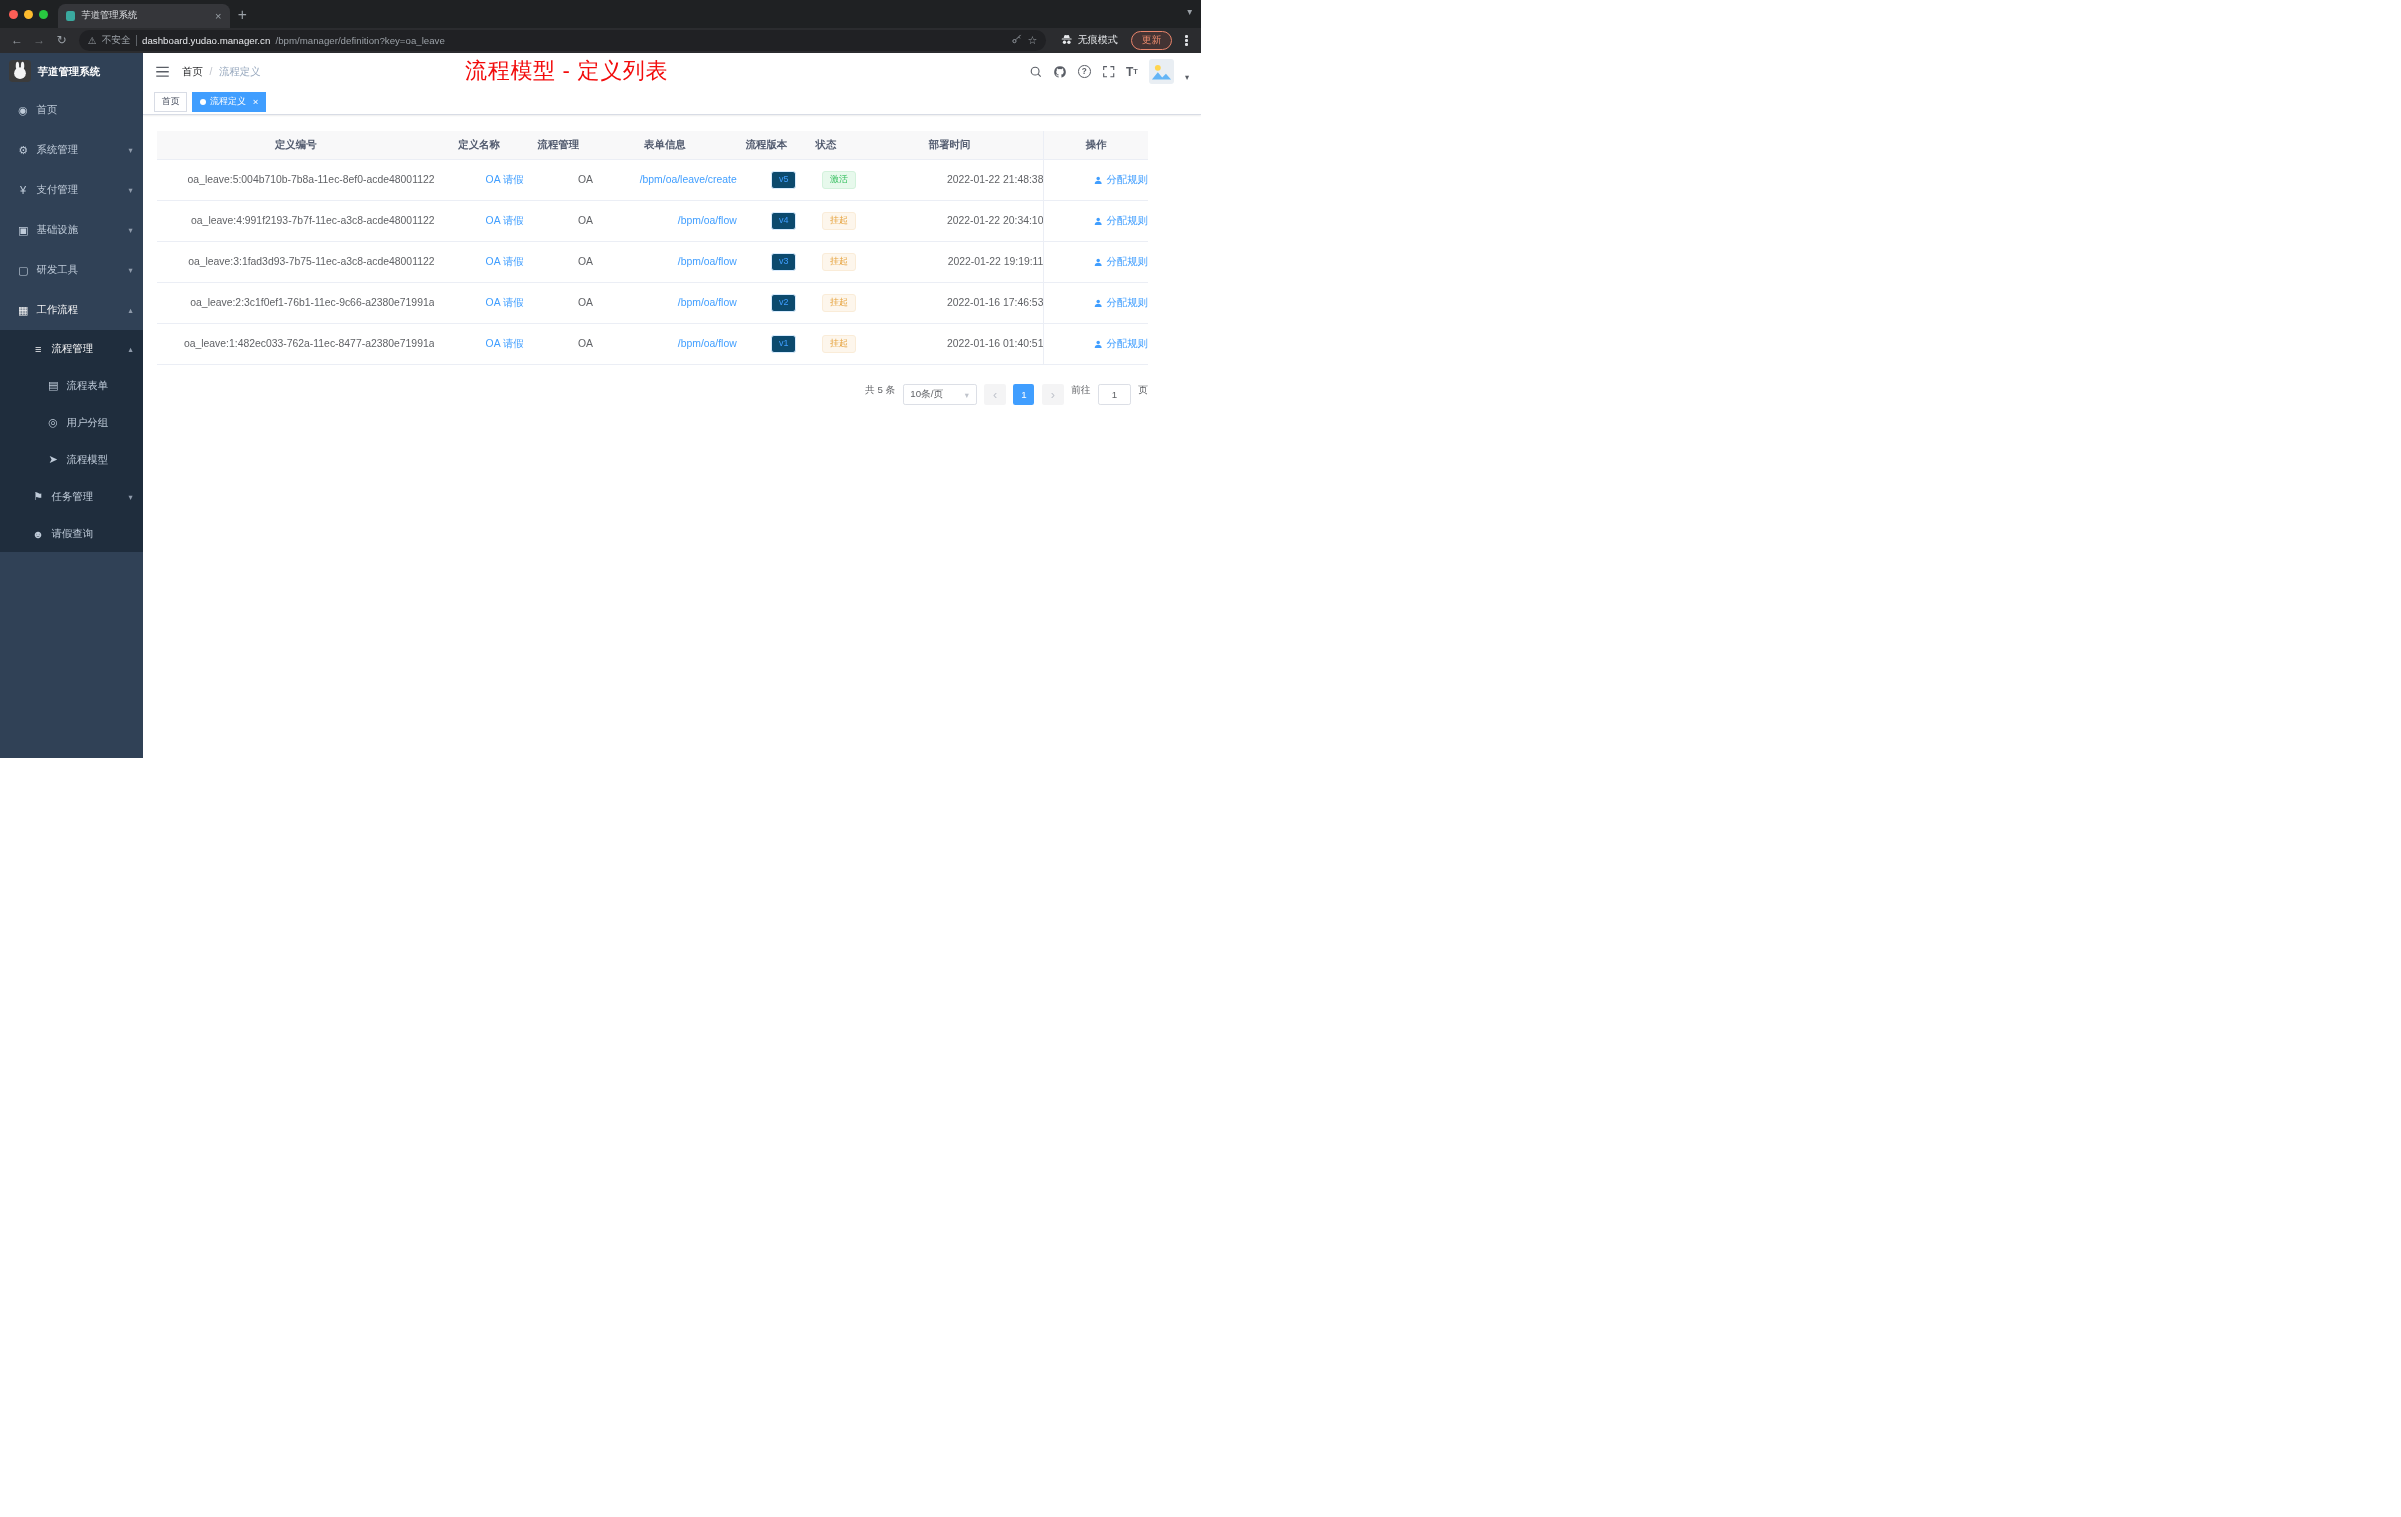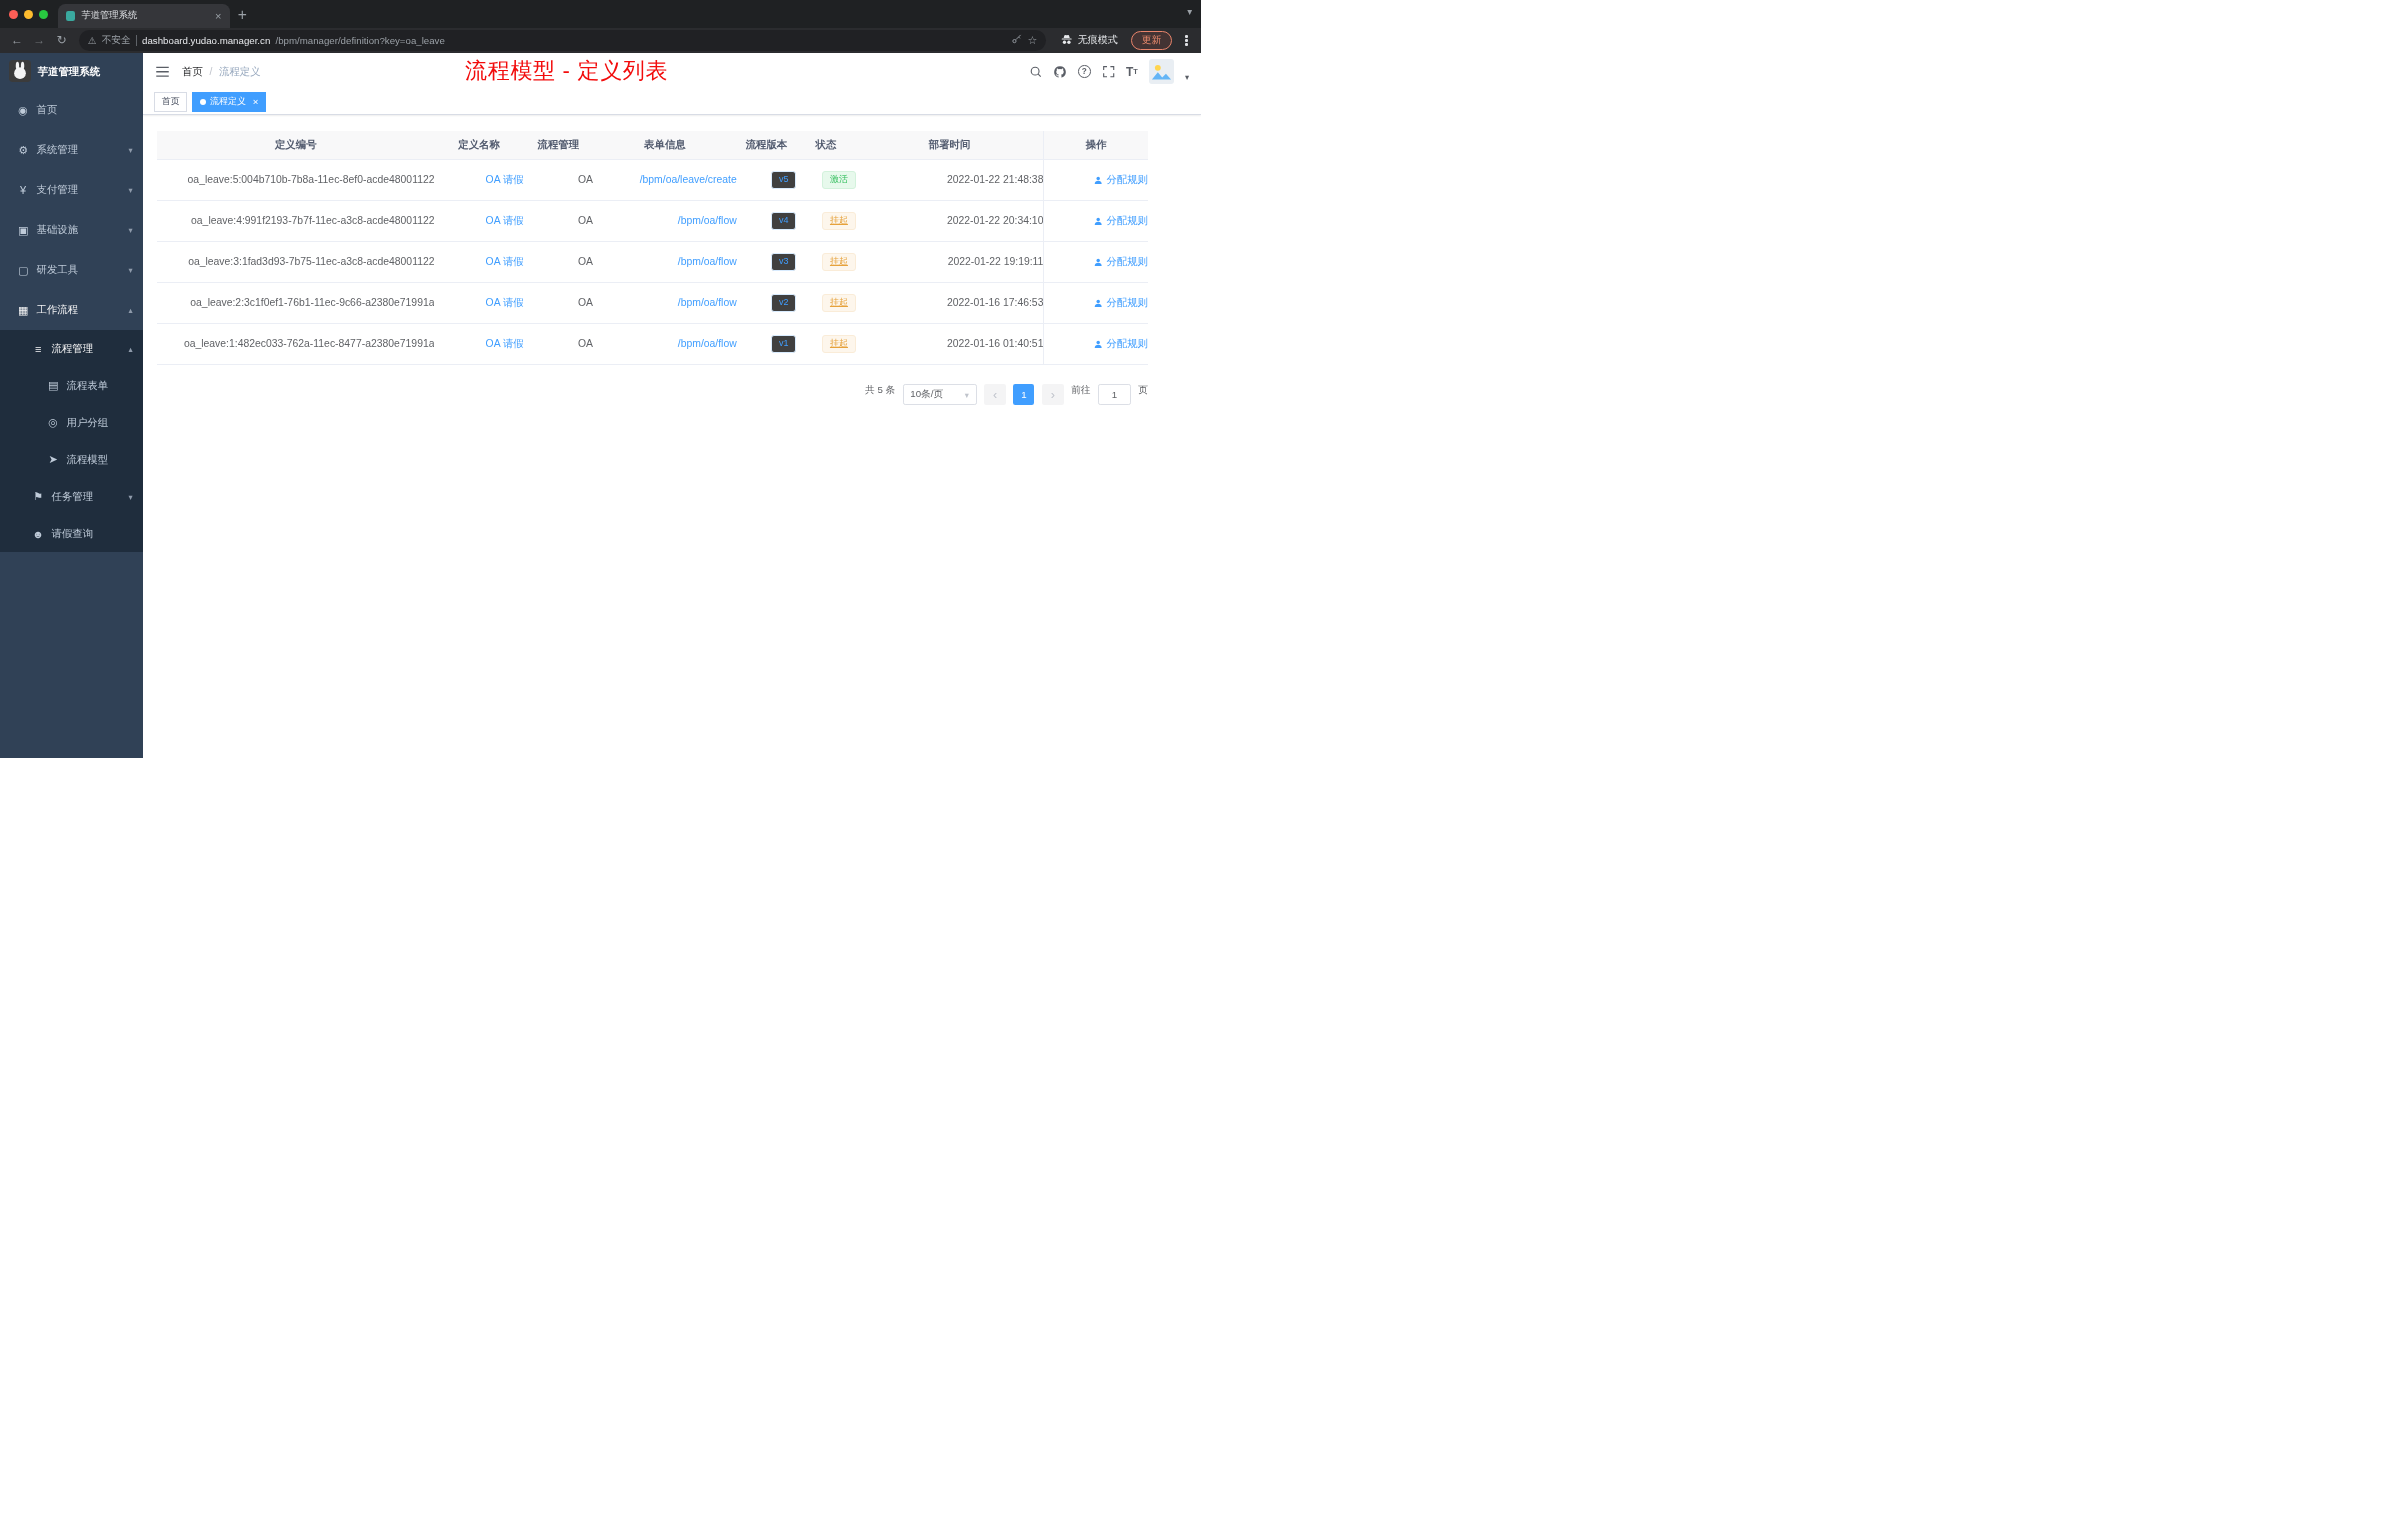--- a/index.html
+++ b/index.html
@@ -83,23 +83,23 @@
   .content { flex:1; padding:16.3px 53px 0 14px; overflow:hidden; }
 
   table { width:100%; border-collapse:collapse; table-layout:fixed; font-size:10.4px; color:#606266; }
   thead th { background:#f8f8f9; height:28px; font-weight:700; color:#515a6e;
     text-align:center; border-bottom:0.7px solid #ebeef5; font-size:10.4px; }
   tbody td { height:41px; border-bottom:0.7px solid #ebeef5; text-align:right;
     white-space:nowrap; overflow:hidden; text-overflow:ellipsis; }
   .col-action { border-left:0.7px solid #ebeef5; }
   .link { color:#409eff; cursor:pointer; }
   .chip { display:inline-block; padding:1.5px 6.7px; border-radius:3px; font-size:9px; line-height:13.4px; }
-  .chip-version { background:#404040; border:0.7px solid #d9ecff; color:#409eff; }
+  .chip-version { background:#0c4a6e; border:0.7px solid #d9ecff; color:#409eff; }
   .chip-success { background:#e7f9ec; border:0.7px solid #d3f2dc; color:#2ebd59; }
-  .chip-warning { background:#fdf6ec; border:0.7px solid #faecd8; color:#e6a23c;text-decoration:underline; }
+  .chip-warning { background:#fdf6ec; border:0.7px solid #faecd8; color:#e6a23c; }
   .action-link { color:#409eff; cursor:pointer; display:inline-flex; align-items:center; gap:3px; }
 
   .pagination { display:flex; justify-content:flex-end; gap:7.4px;
     margin-top:19.3px; font-size:9.7px; color:#606266; }
   .pg-select { width:74px; height:21px; border:0.7px solid #dcdfe6; border-radius:2.2px;
     display:flex; align-items:center; justify-content:space-between; padding:0 6.7px;
     color:#606266; cursor:pointer; background:#fff; }
   .pg-select .caret { color:#c0c4cc; font-size:8.2px; }
   .pg-btn { min-width:22px; height:21px; background:#f4f4f5; border-radius:2.2px;
     display:flex; align-items:center; justify-content:center; color:#c0c4cc;

